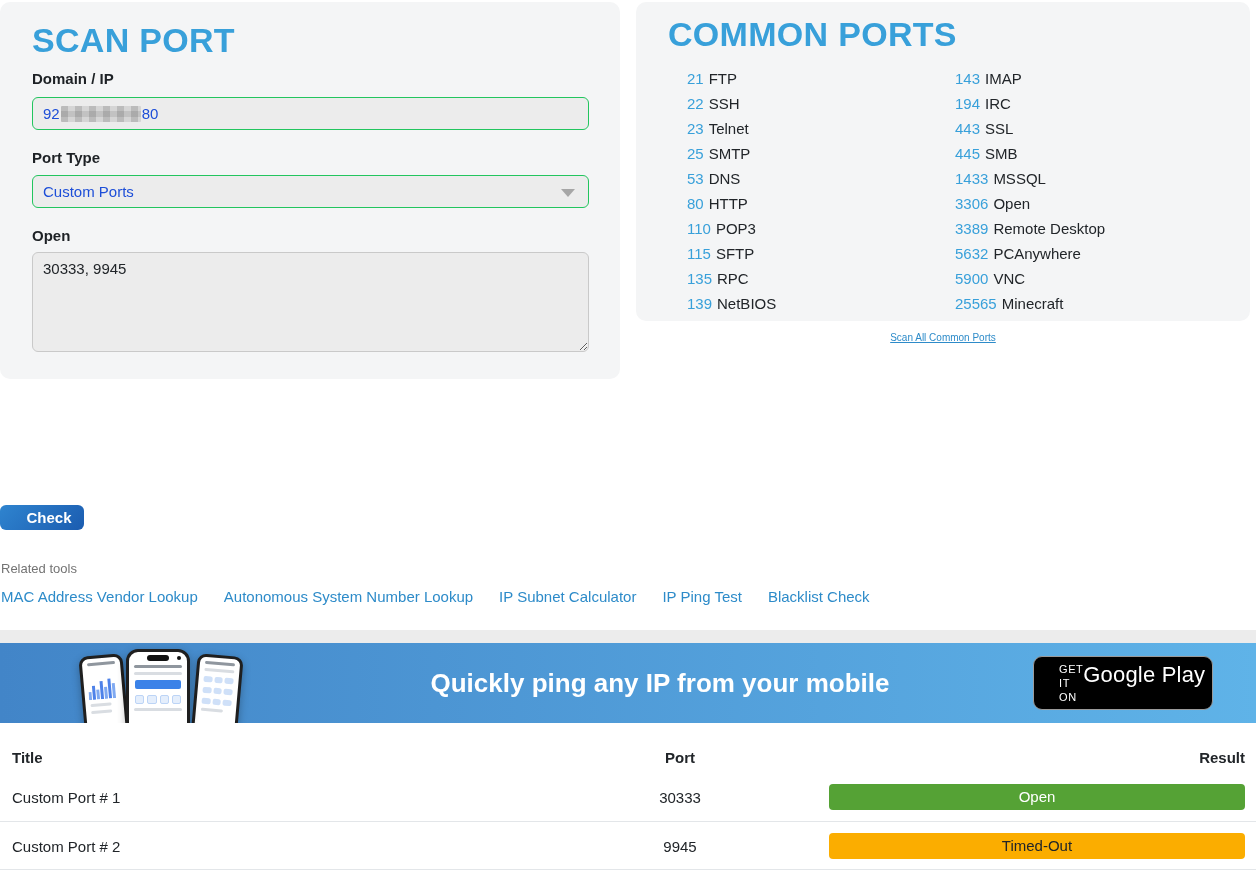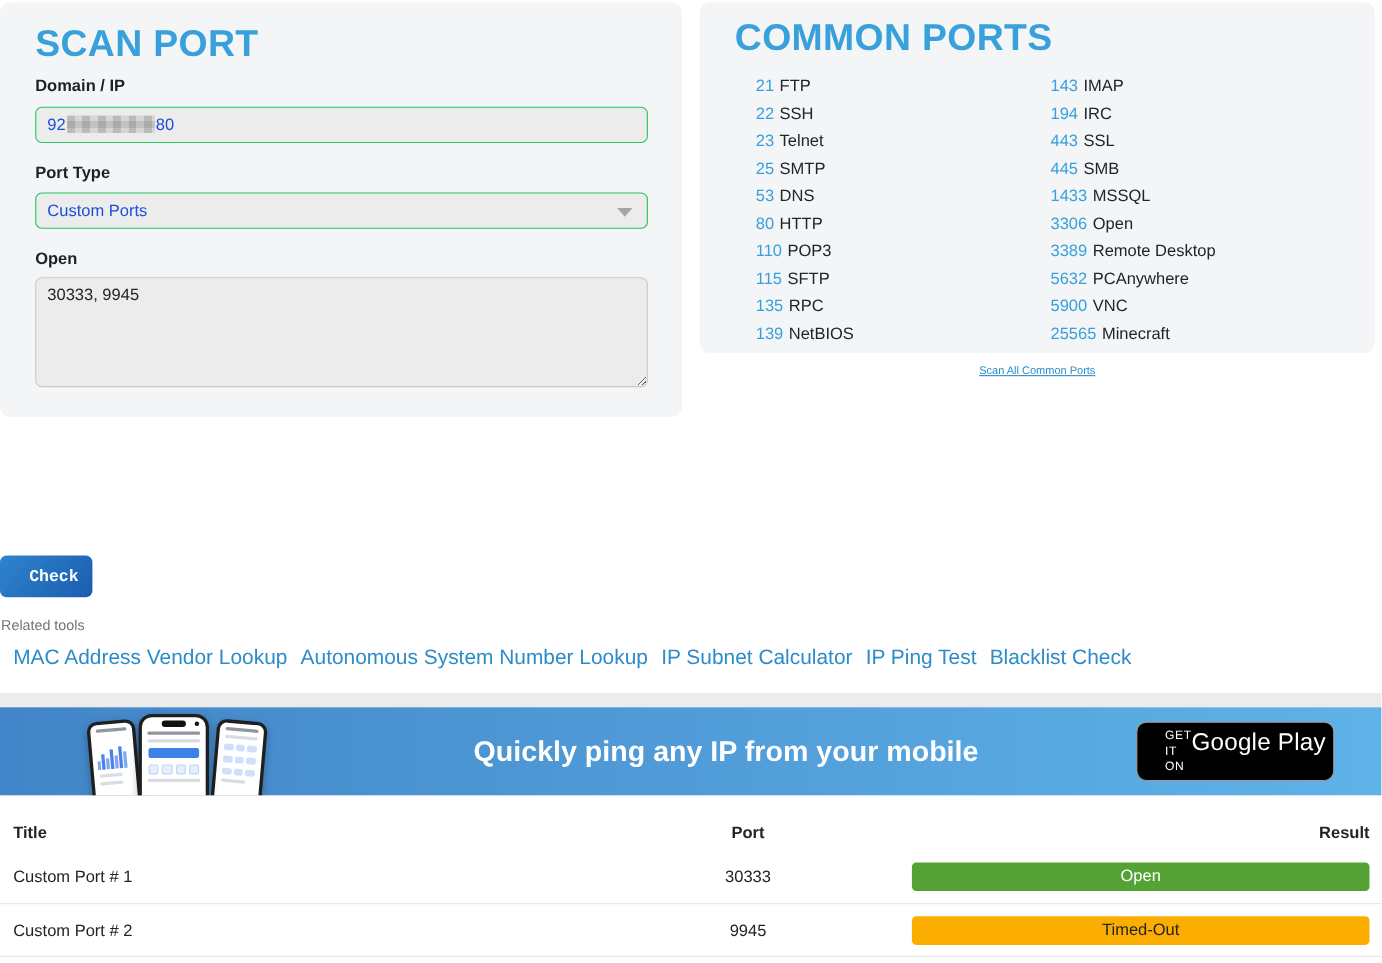--- a/index.html
+++ b/index.html
@@ -45,26 +45,26 @@
   .ports-col{position:absolute;top:64px;font-size:15px}
   .col1{left:51px}.col2{left:319px}
   .port-item{height:25px;line-height:25px;white-space:nowrap}
   .port-num{color:var(--accent-blue);text-decoration:none;cursor:pointer}
   .port-name{color:#212529;margin-left:5px}
   .scan-all{
     position:absolute;left:636px;top:332px;width:614px;text-align:center;font-size:10px;
     color:var(--link-blue);text-decoration:underline;cursor:pointer;display:block;
   }
   .check-btn{
-    position:absolute;left:0;top:505px;width:84px;height:38px;border:none;border-radius:6px;
+    position:absolute;left:0;top:505px;width:84px;height:25px;border:none;border-radius:6px;
     background:linear-gradient(135deg,var(--check-gradient-start),var(--check-gradient-end));
-    color:#fff;font-size:15px;font-weight:700;font-family:Liberation Mono, monospace;cursor:pointer;padding-left:20px;
+    color:#fff;font-size:15px;font-weight:700;font-family:Liberation Sans, sans-serif;cursor:pointer;padding-left:20px;
   }
   .related-heading{position:absolute;left:1px;top:561px;font-size:13px;color:#737373}
-  .related-links{position:absolute;left:12px;top:588px;display:flex;gap:12px;font-size:19px;white-space:nowrap}
+  .related-links{position:absolute;left:1px;top:588px;display:flex;gap:26px;font-size:15px;white-space:nowrap}
   .related-links a{color:var(--link-blue);text-decoration:none;cursor:pointer}
   .gray-strip{position:absolute;left:0;top:630px;width:1256px;height:13px;background:#ececec}
   .banner{
     position:absolute;left:0;top:643px;width:1256px;height:80px;overflow:hidden;
     background:linear-gradient(90deg,var(--banner-gradient-start),var(--banner-gradient-end));
   }
   .banner-headline{position:absolute;left:260px;top:0;width:800px;height:80px;line-height:80px;margin:0;
     text-align:center;color:#fff;font-size:26px;font-weight:700;white-space:nowrap}
   .phone{position:absolute;background:#fff;border:3px solid #1f1f1f;box-shadow:0 3px 8px rgba(0,0,0,.3);overflow:hidden}
   .phone-left{left:82px;top:12px;width:44px;height:86px;border-radius:9px;transform:rotate(-5deg)}

